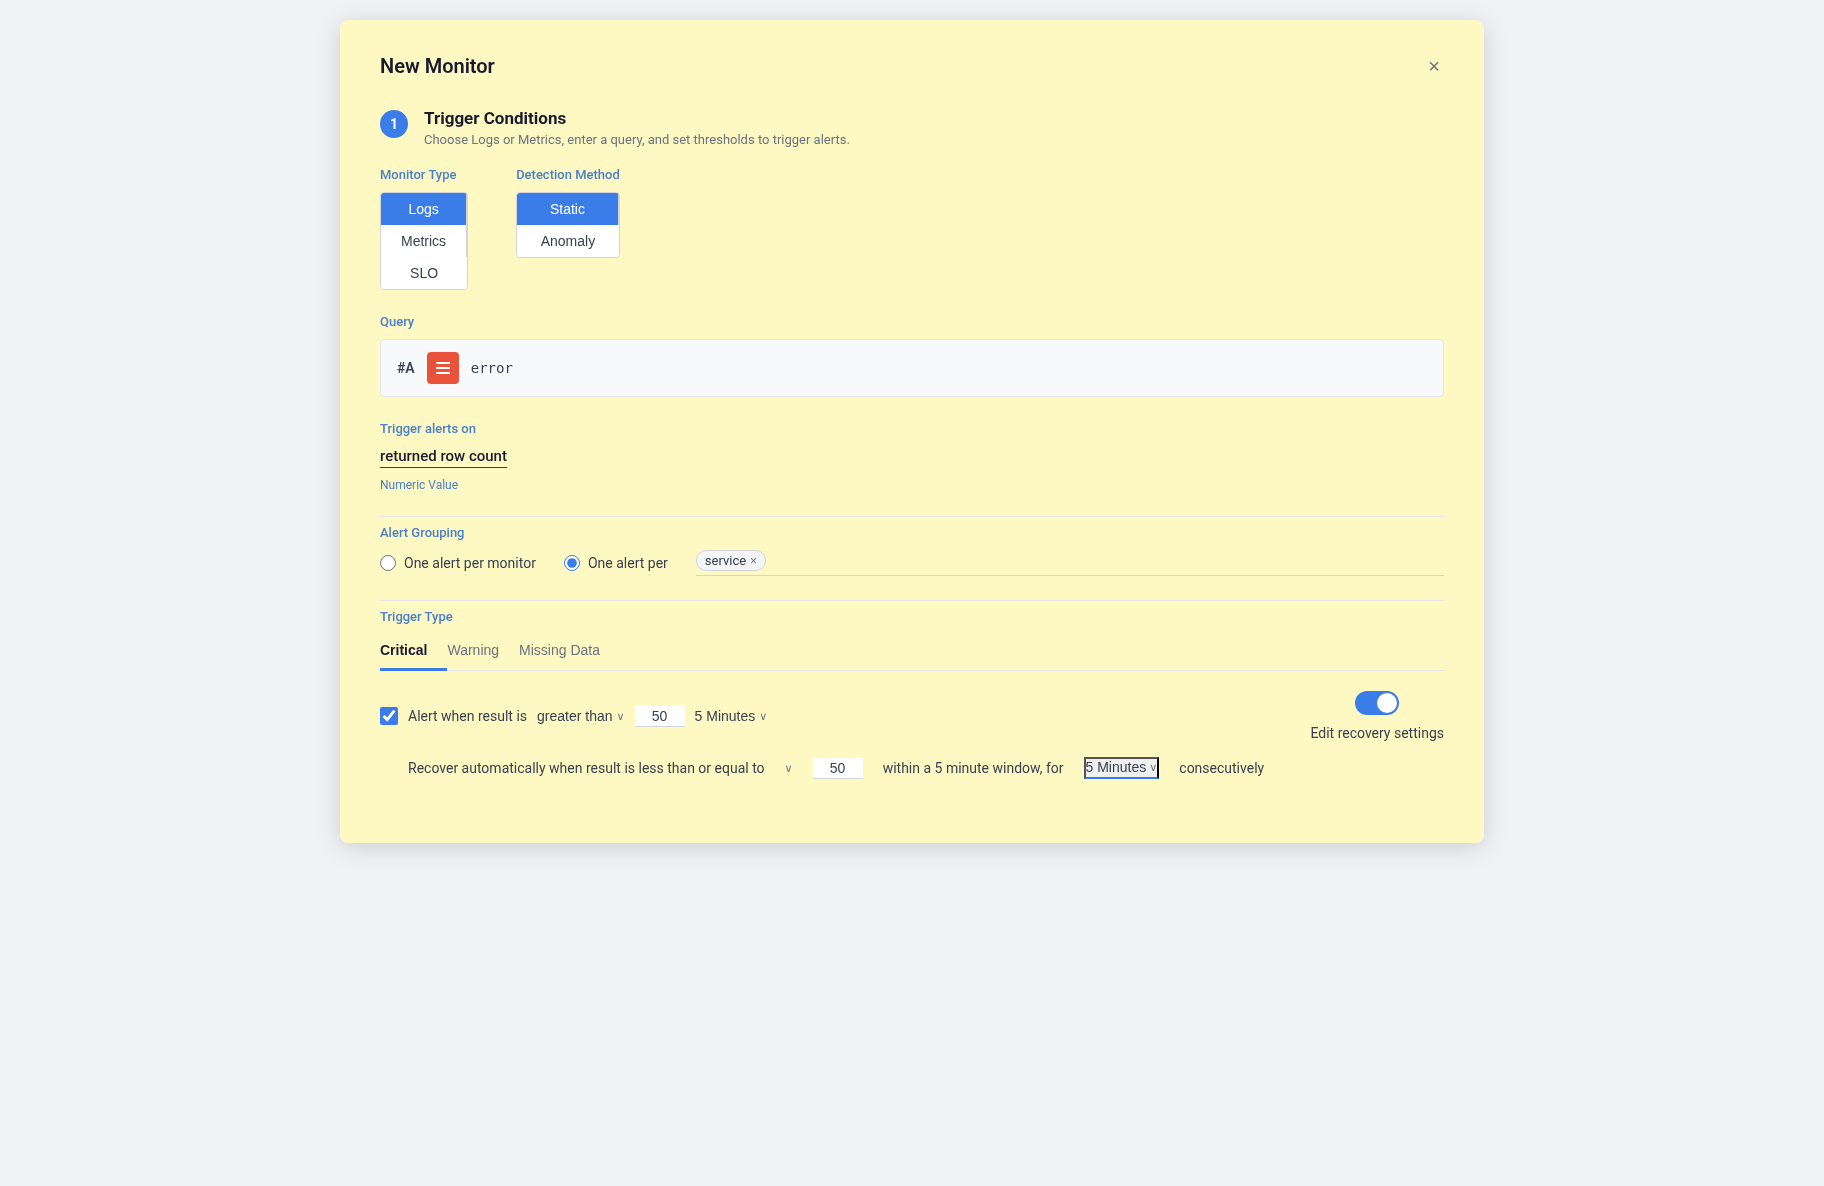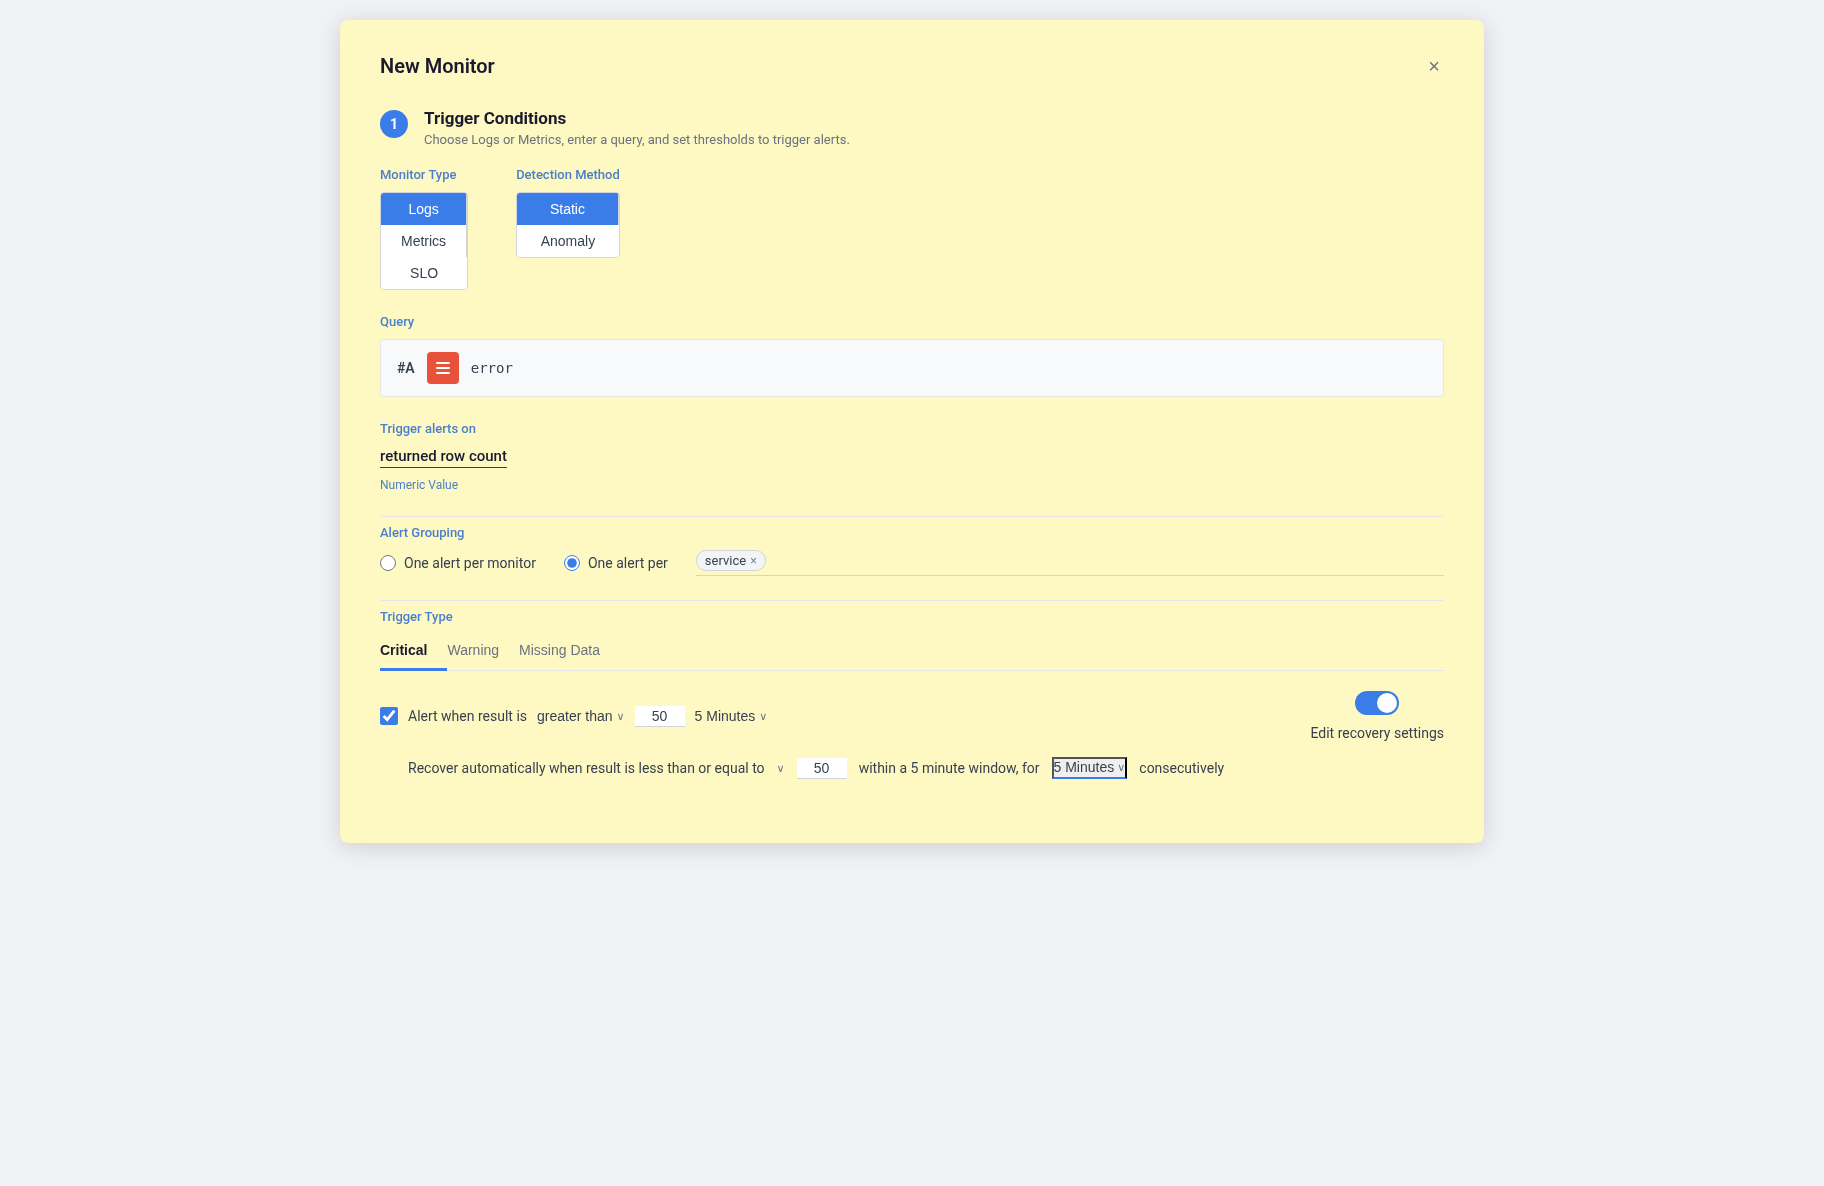--- a/index.html
+++ b/index.html
@@ -320,21 +320,21 @@
       border-radius: 50%;
       top: 2px;
       right: 2px;
       transition: right 0.15s;
     }
 
     
     .recovery-row {
       display: flex;
       align-items: center;
-      gap: 12px;
+      gap: 20px;
       font-size: 14px;
       color: #374151;
       flex-wrap: wrap;
       padding-left: 28px;
     }
     .underline-select {
       display: inline-flex;
       align-items: center;
       gap: 3px;
       border-bottom: 2px solid #3b7de8;

